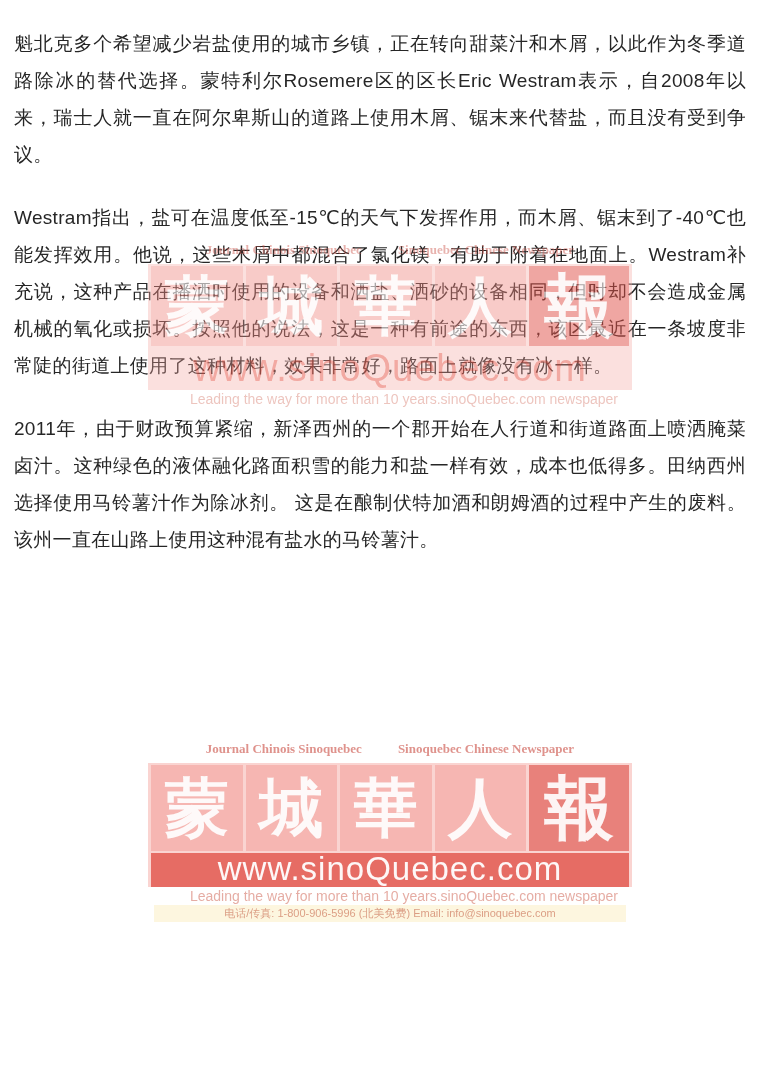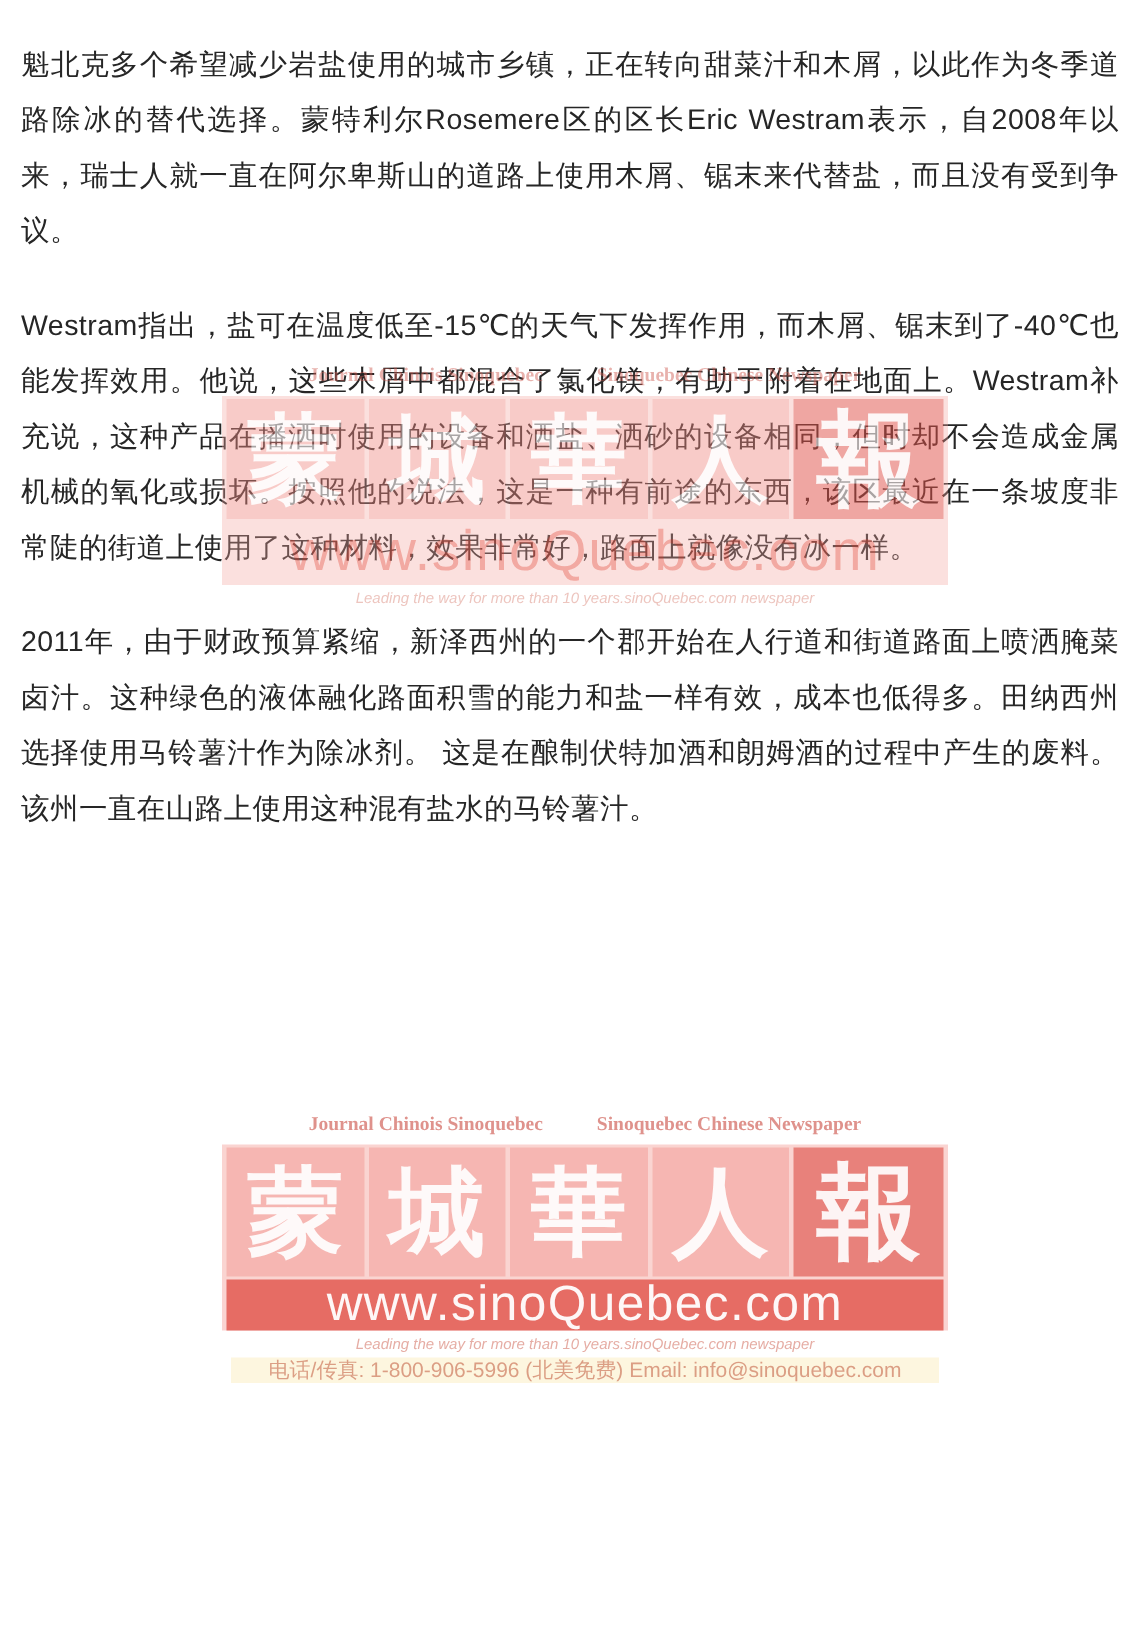--- a/index.html
+++ b/index.html
@@ -87,32 +87,31 @@
   .wm-lower .wm-www {
     background: rgba(220, 58, 48, 0.8);
     color: rgba(255, 255, 255, 0.95);
     font-size: 33px;
     line-height: 30px;
     padding: 1px 0 3px 0;
     margin-top: 2px;
   }
   .wm-tagline {
     display: flex;
-    justify-content: center;
+    justify-content: flex-end;
     padding: 3px 14px 1px 14px;
-    font-size: 10px;
+    font-size: 14px;
     line-height: 13px;
     color: rgba(210, 110, 95, 0.65);
-    font-style: italic;
     white-space: nowrap;
   }
   .wm-contact {
     margin: 1px 6px 0 6px;
     background: rgba(252, 240, 200, 0.65);
-    font-size: 14px;
+    font-size: 11px;
     line-height: 17px;
     color: rgba(205, 120, 90, 0.8);
     white-space: nowrap;
   }
 </style>
 </head>
 <body>
 
 <div class="page">
 

